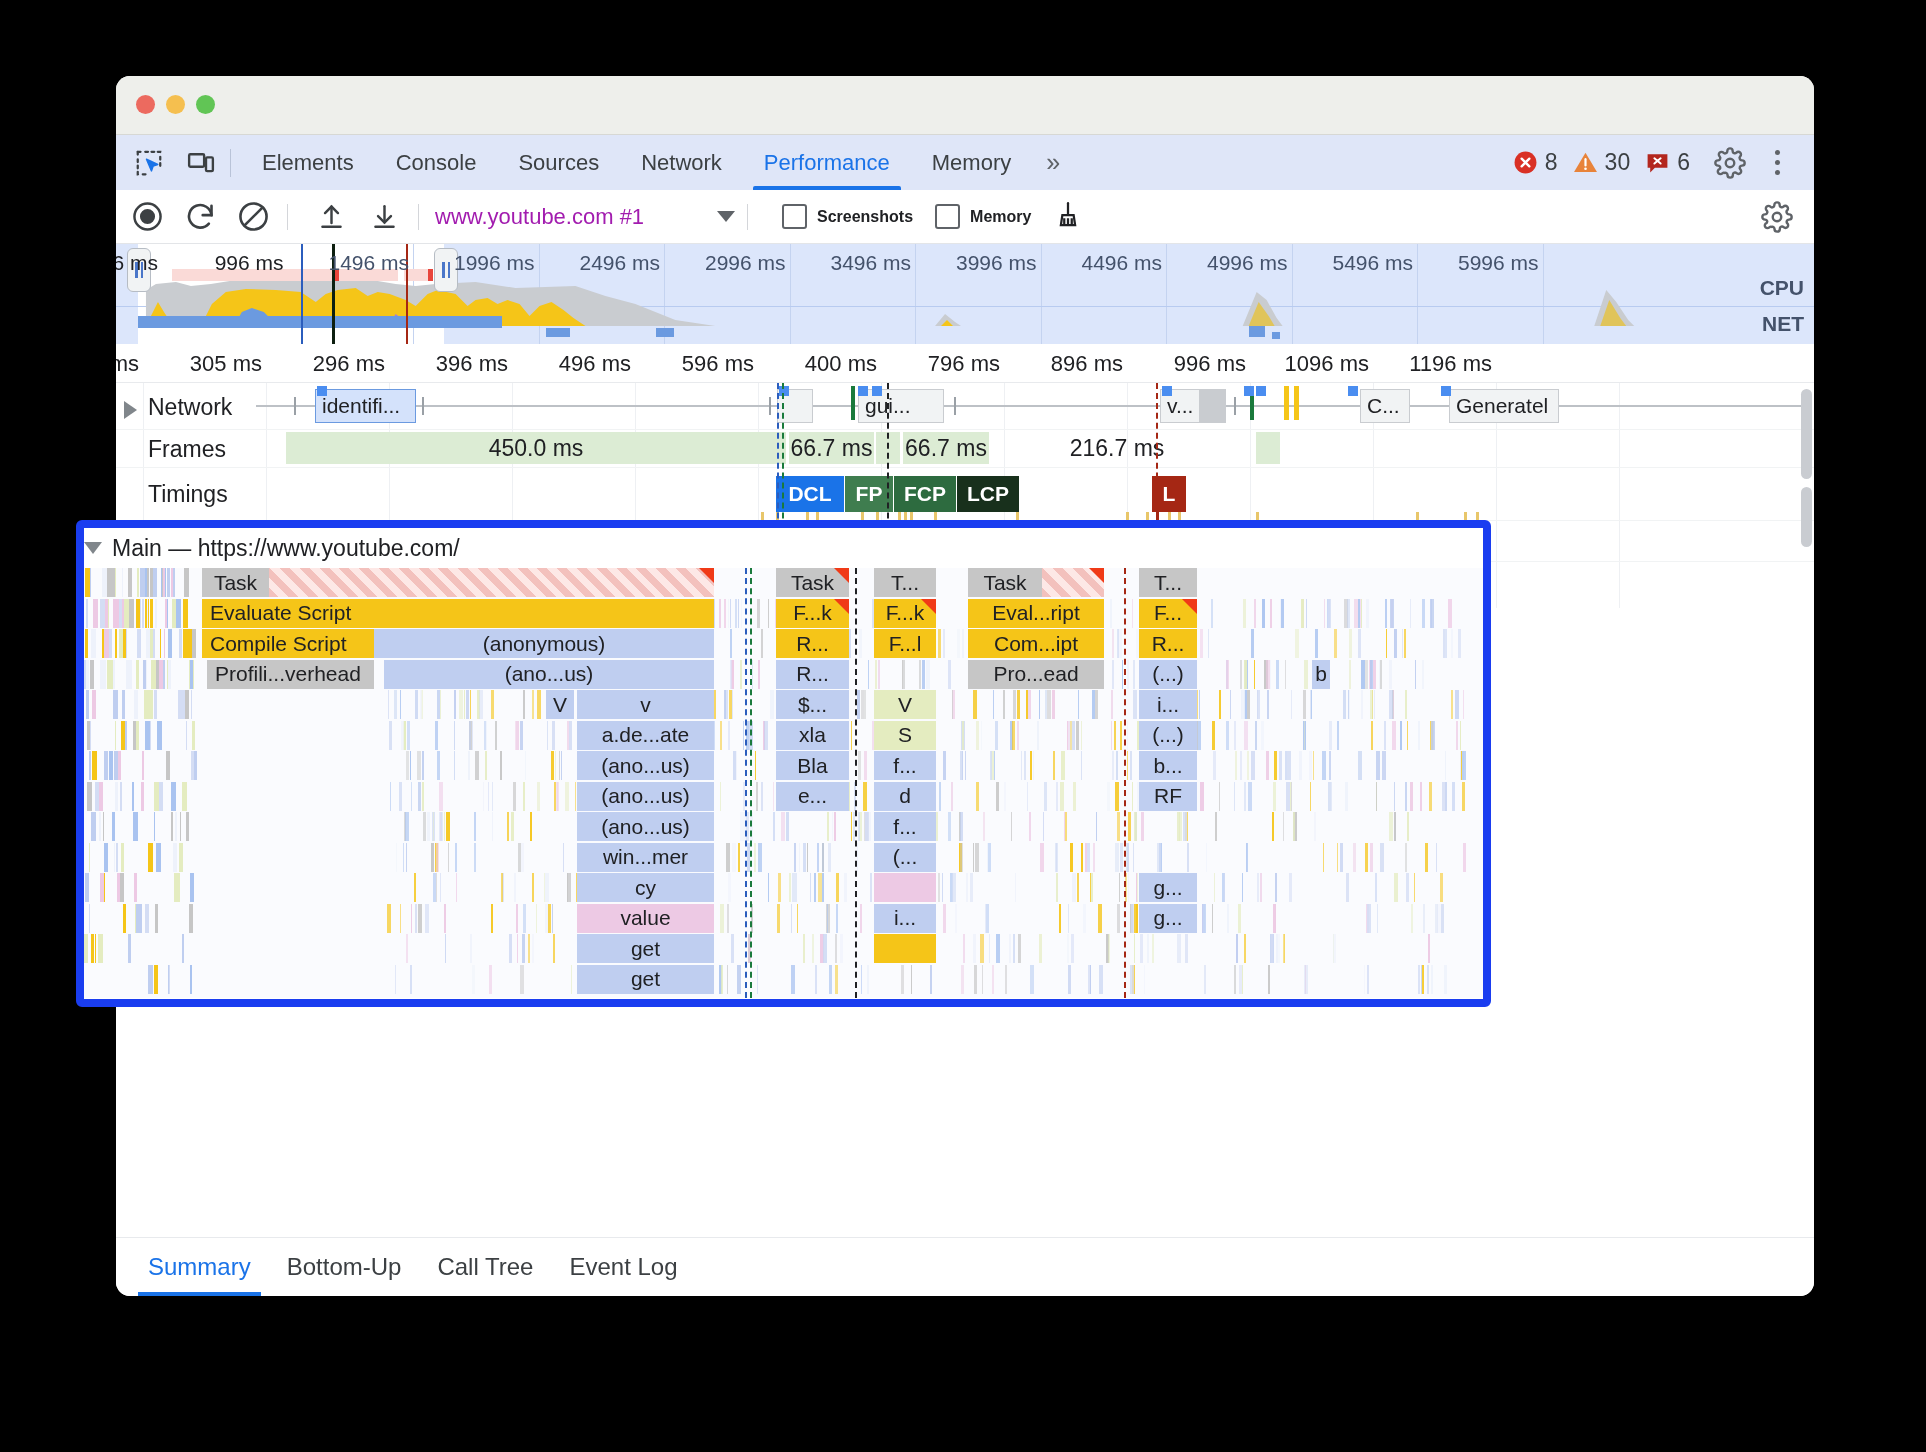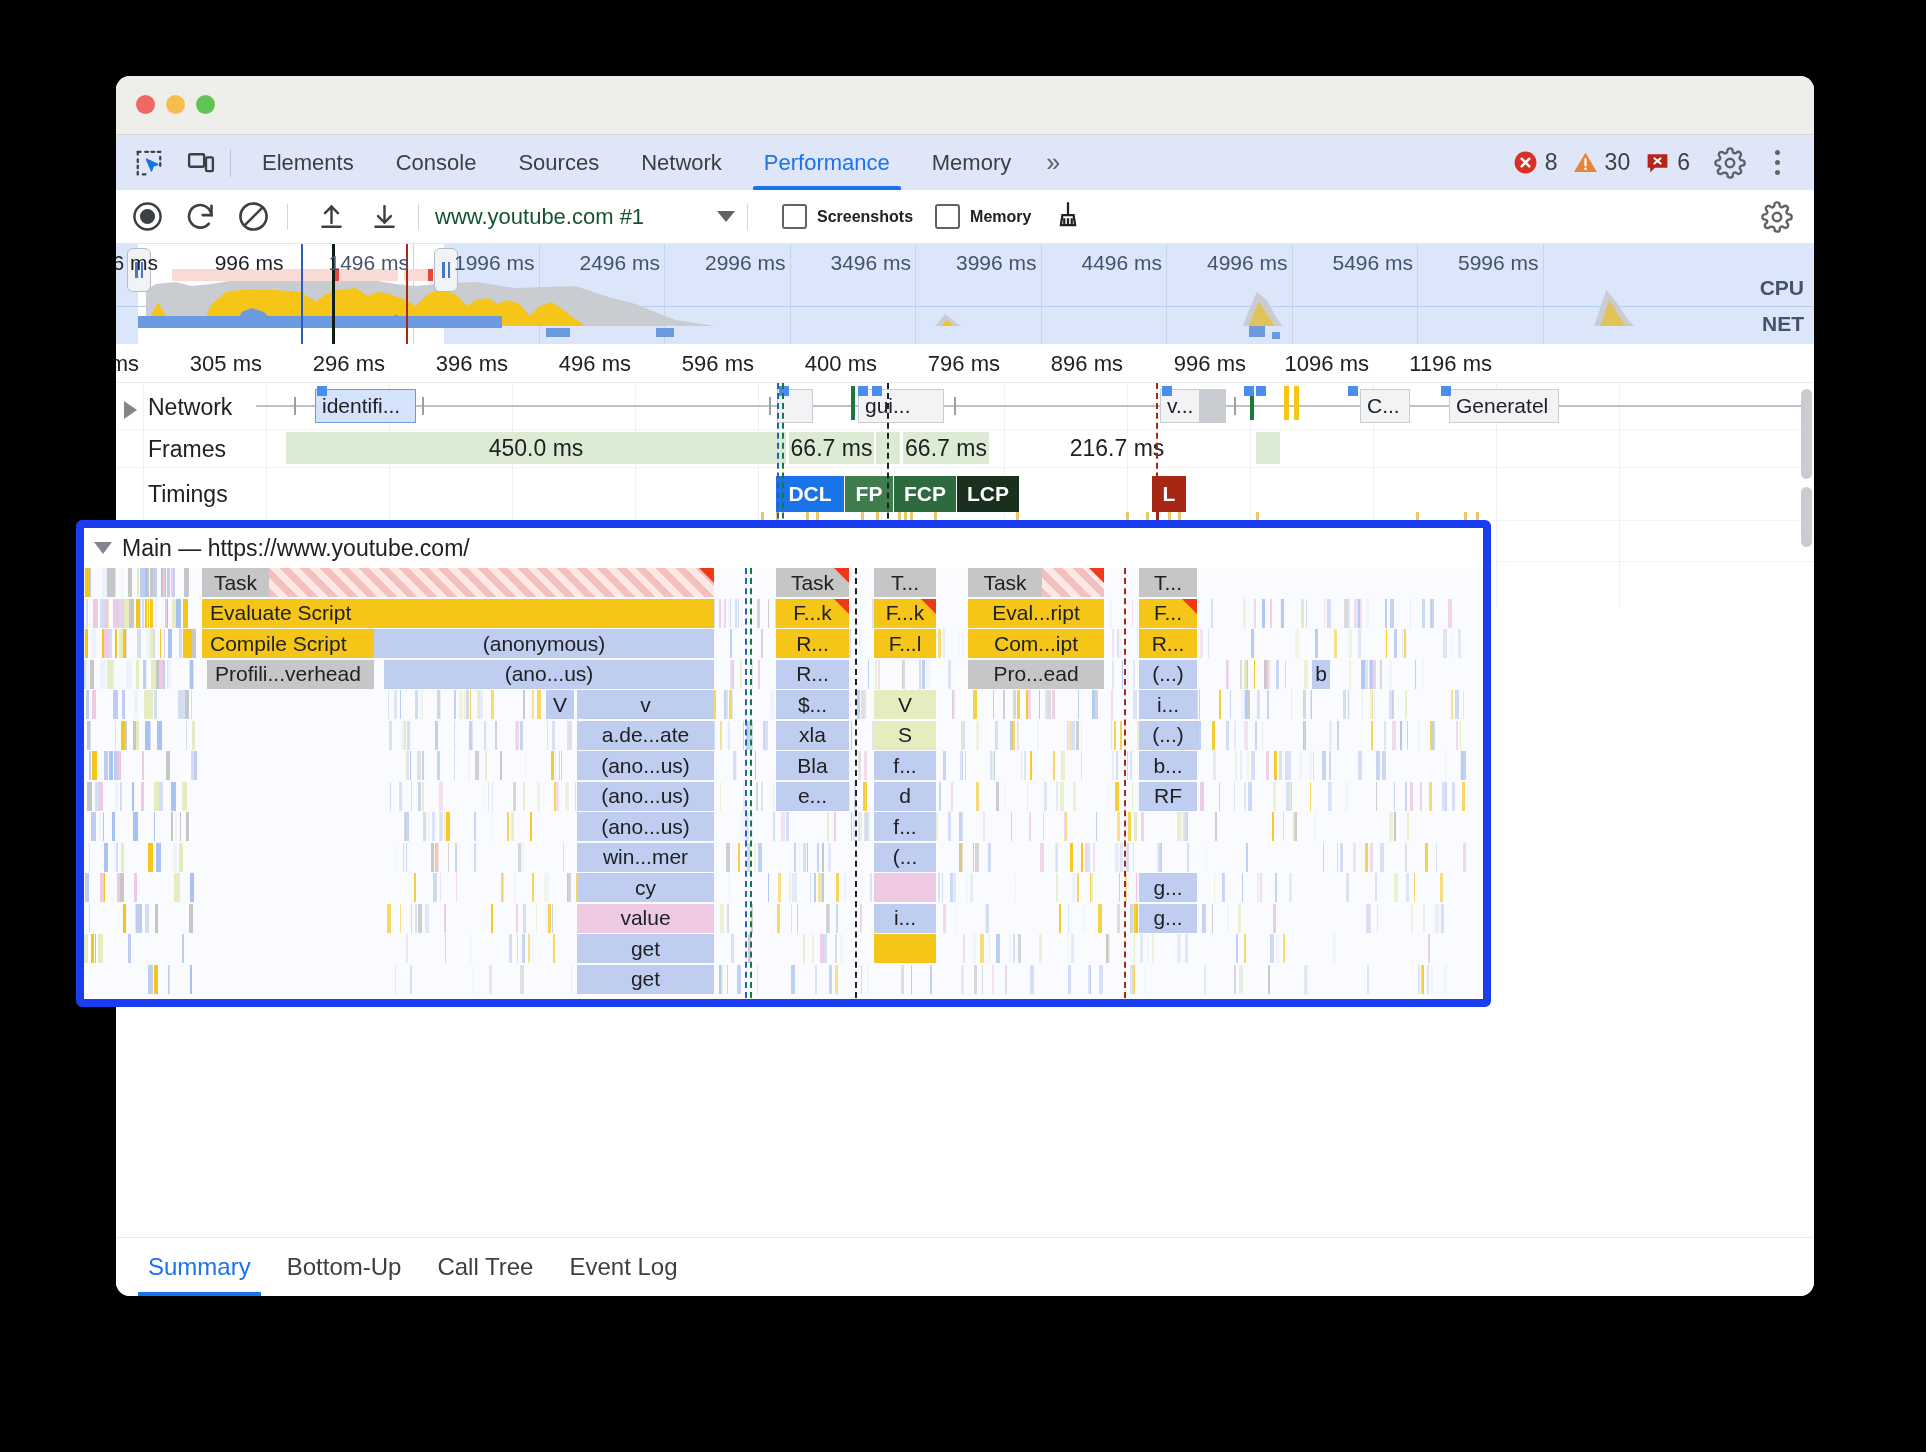--- a/index.html
+++ b/index.html
@@ -30,21 +30,21 @@
   .bi{width:25px;height:25px;display:block;}
   .gear-wrap{width:46px;height:46px;display:flex;align-items:center;justify-content:center;margin-left:6px;}
   .kebab{width:34px;height:46px;display:flex;flex-direction:column;align-items:center;justify-content:center;gap:5px;margin-right:10px;}
   .kdot{width:5px;height:5px;border-radius:50%;background:#5f6368;}
 
   
   .perftool{position:relative;height:53px;background:#fff;border-bottom:1px solid #e3e5e8;display:flex;align-items:center;}
   .ptbtn{width:44px;height:44px;margin-left:9px;display:flex;align-items:center;justify-content:center;}
   .ptdiv{width:1px;height:26px;background:#d4d6da;margin:0 12px;}
   .urlsel{display:flex;align-items:center;width:300px;margin-left:4px;}
-  .urltext{font-size:22px;color:#14532d;flex:1;}
+  .urltext{font-size:22px;color:#a21caf;flex:1;}
   .caret{width:0;height:0;border-left:9px solid transparent;border-right:9px solid transparent;border-top:11px solid #5f6368;}
   .cbwrap{display:flex;align-items:center;gap:10px;margin-left:22px;}
   .cb{width:21px;height:21px;border:2.2px solid #5f6368;border-radius:3px;background:#fff;}
   .cblabel{font-size:16px;color:#202124;font-weight:bold;}
   .broom{margin-left:22px;}
   .ptright{margin-left:auto;padding-right:14px;display:flex;align-items:center;}
 
   
   .overview{position:relative;height:100px;background:#fff;overflow:hidden;}
   .ovbg{position:absolute;left:0;top:0;right:0;bottom:0;background:#dce6fb;}
@@ -76,21 +76,21 @@
   .netdot{position:absolute;width:10px;height:10px;background:#4a8df0;}
   .nettick{position:absolute;width:2px;background:#9aa0a6;}
   .frameblk{position:absolute;background:#dcecd4;display:flex;align-items:center;justify-content:center;font-size:23px;color:#202124;}
   .animblk{position:absolute;background:#c79ce8;border-radius:2px;}
   .timing{position:absolute;height:36px;display:flex;align-items:center;justify-content:center;font-size:21px;font-weight:bold;color:#fff;box-sizing:border-box;}
   .lsbar{position:absolute;width:3px;background:#e8c66a;}
   .vdash{position:absolute;width:0;border-left:2px dashed;z-index:7;}
 
   
   .mainsec{position:absolute;left:76px;top:520px;width:1415px;height:487px;border:8px solid #1a3df0;border-radius:6px;background:#fff;box-sizing:border-box;overflow:hidden;z-index:20;}
-  .mainhdr{position:relative;height:40px;background:#fff;display:flex;align-items:center;padding-left:10px;}
+  .mainhdr{position:relative;height:40px;background:#fff;display:flex;align-items:center;}
   .mtri{width:0;height:0;border-left:9px solid transparent;border-right:9px solid transparent;border-top:12px solid #80868b;margin-right:10px;}
   .mtitle{font-size:23px;color:#202124;}
   .flame{position:relative;background:#fafbfe;height:430px;overflow:hidden;}
   .frow{position:relative;height:30.5px;}
   .fb{position:absolute;top:0;height:29px;box-sizing:border-box;display:flex;align-items:center;font-size:21px;color:#202124;overflow:hidden;white-space:nowrap;}
   .fb.ctr{justify-content:center;}
   .fb.lbl{padding-left:8px;}
   .c-task{background:#c6c6c6;}
   .c-yellow{background:#f5c518;}
   .c-blue{background:#bfcef0;}

